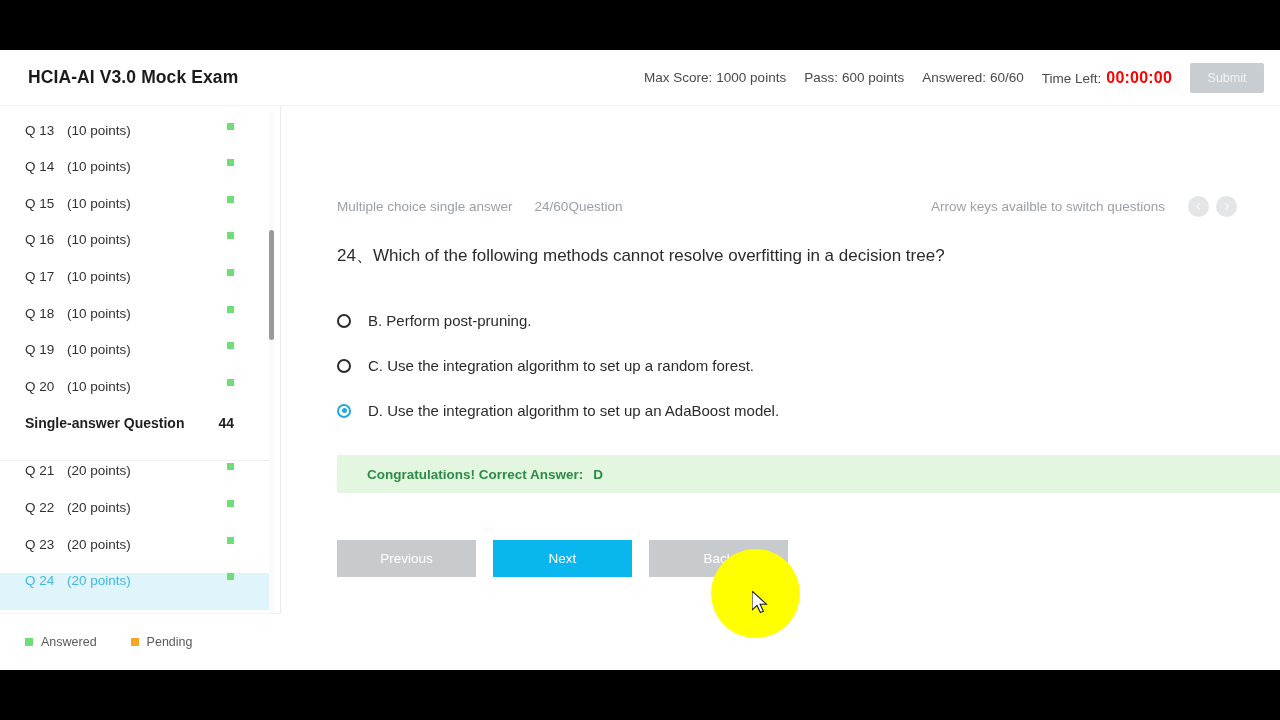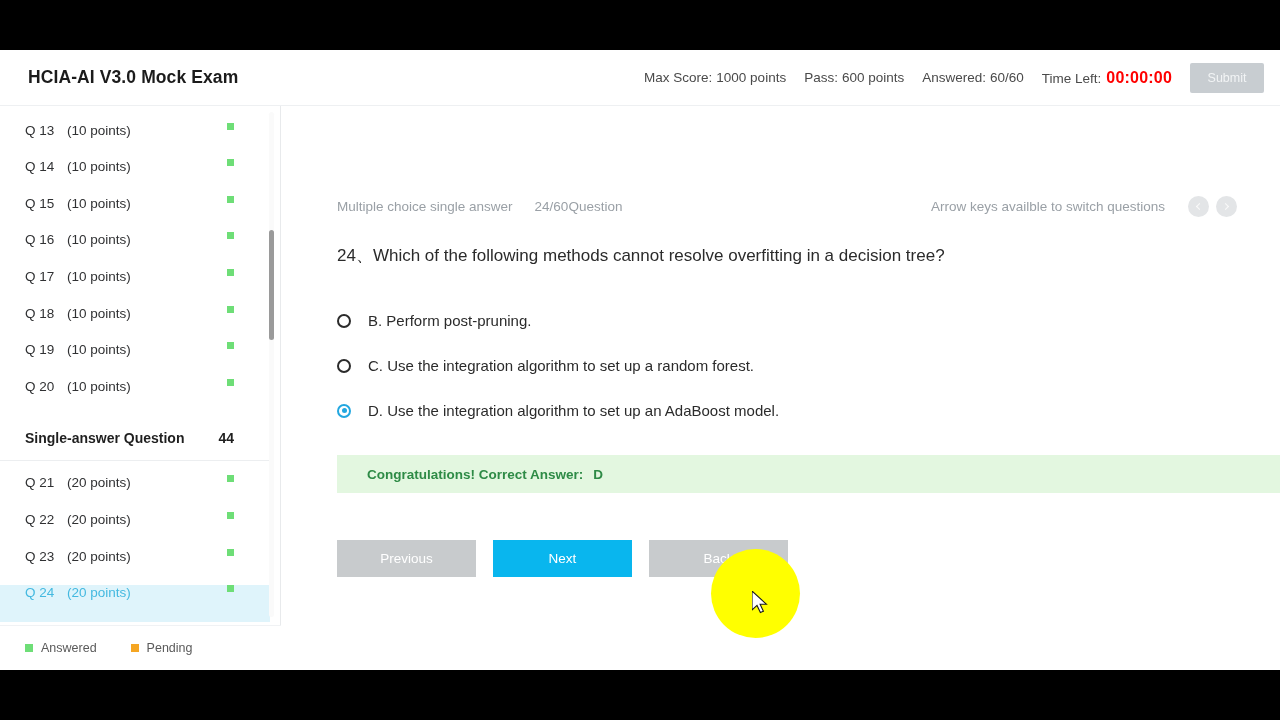--- a/index.html
+++ b/index.html
@@ -77,42 +77,42 @@
   .q-row .q-id { min-width: 42px; }
   .q-row .q-points { color: #303133; }
   .q-row .q-dot {
     margin-left: auto; width: 7px; height: 7px; background: #6ede77;
   }
   .q-row.active { background: #dff4fb; }
   .q-row.active .q-id,
   .q-row.active .q-points { color: #44b9e0; }
 
   .section-head {
-    height: 46px; display: flex; align-items: center;
+    height: 46px; display: flex; align-items: flex-start;
     padding: 0 36px 0 25px;
     font-size: 14px; font-weight: bold; color: #1f1f1f;
     border-bottom: 1px solid #eceef0;
-    margin-bottom: 14px;
+    margin-bottom: 2px;
   }
   .section-head .section-count { margin-left: auto; font-weight: bold; }
 
   #sidebar-scrollbar {
     position: absolute; right: 6px; top: 6px;
     width: 5px; height: 505px;
     background: #fafafa; border-radius: 3px;
   }
   #sidebar-scrollbar-thumb {
     position: absolute; left: 0; top: 118px;
     width: 5px; height: 110px;
     background: #9a9a9a; border-radius: 3px;
   }
 
   #sidebar-legend {
     position: absolute; left: 0; bottom: 0;
-    width: 281px; height: 45px;
+    width: 281px; height: 57px;
     background: #fff;
     border-top: 1px solid #f0f2f4;
     display: flex; align-items: center;
     padding-left: 25px;
   }
   .legend-item { display: flex; align-items: center; font-size: 12.5px; color: #5a5a5a; margin-right: 34px; }
   .legend-swatch { width: 8px; height: 8px; margin-right: 8px; }
   .legend-swatch.answered { background: #6ede77; }
   .legend-swatch.pending { background: #f5a623; }
 

